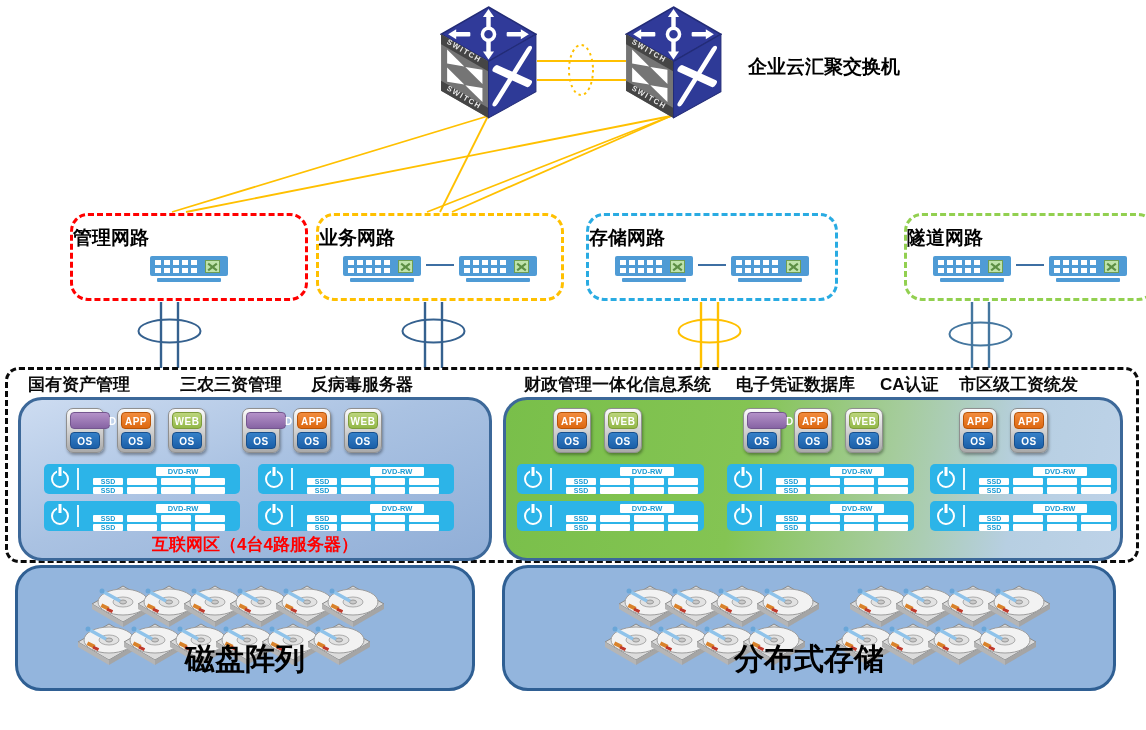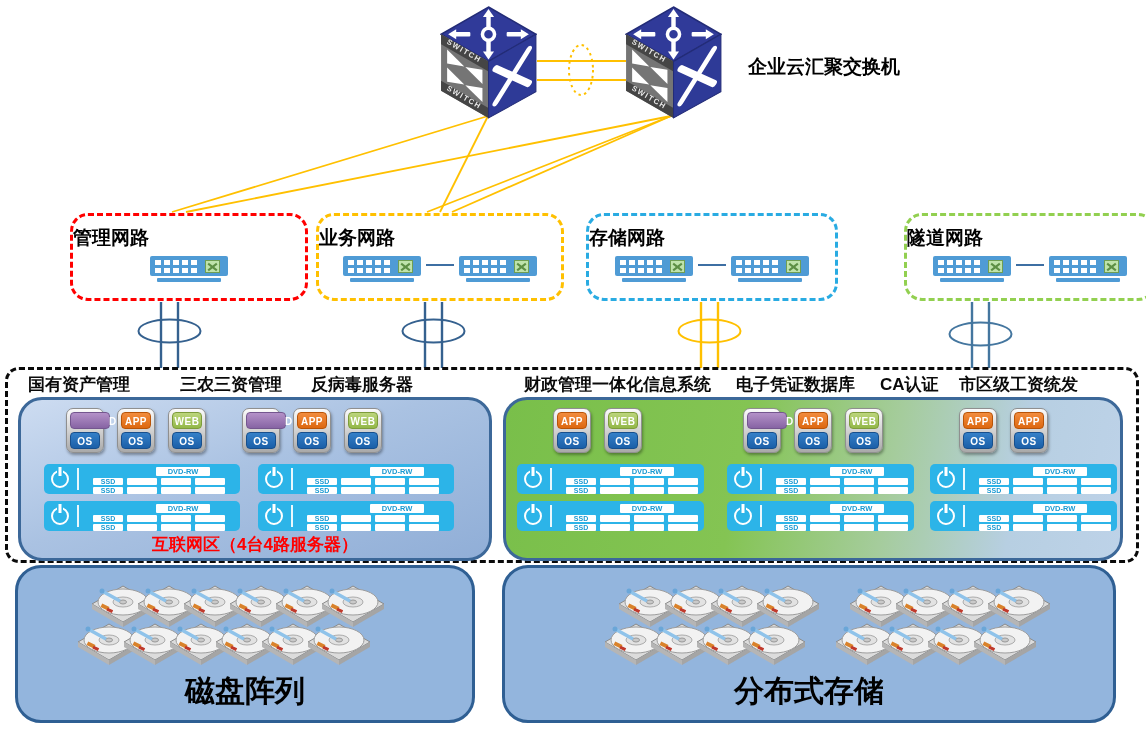--- a/index.html
+++ b/index.html
@@ -58,21 +58,21 @@
   .slots{flex:1;display:flex;flex-direction:column;gap:2px;padding:2px 6px 0 4px;}
   .dvdrow{display:flex;justify-content:flex-end;padding-right:24px;height:9px;}
   .dvd{width:54px;background:#fff;color:#1b9ad2;font-size:7.5px;font-weight:bold;text-align:center;line-height:9px;border-radius:1px;}
   .ssdrow{display:flex;gap:4px;height:7px;padding-left:6px;}
   .slot{width:30px;background:#fff;border-radius:1px;}
   .slot.lab{color:#1b9ad2;font-size:7px;font-weight:bold;line-height:7px;text-align:center;}
   .zone-caption{position:absolute;left:0;right:0;bottom:2px;text-align:center;font-size:17px;font-weight:bold;
                 color:#ff0000;}
 
   
-  .storage-box{position:absolute;top:565px;height:158px;background:#93b5dd;border:3px solid #2f5f93;border-radius:26px;
+  .storage-box{position:absolute;top:565px;height:126px;background:#93b5dd;border:3px solid #2f5f93;border-radius:26px;
                box-sizing:border-box;z-index:2;}
   .storage-box.left{left:15px;width:460px;}
   .storage-box.right{left:502px;width:614px;}
   .disk-row{position:absolute;display:flex;}
   .disk{width:66px;height:48px;margin-right:-20px;flex:none;}
   .storage-title{position:absolute;left:0;right:0;bottom:8px;text-align:center;font-size:30px;font-weight:bold;color:#000;}
   .hidden-defs{position:absolute;width:0;height:0;overflow:hidden;}
 </style>
 </head>
 <body>

